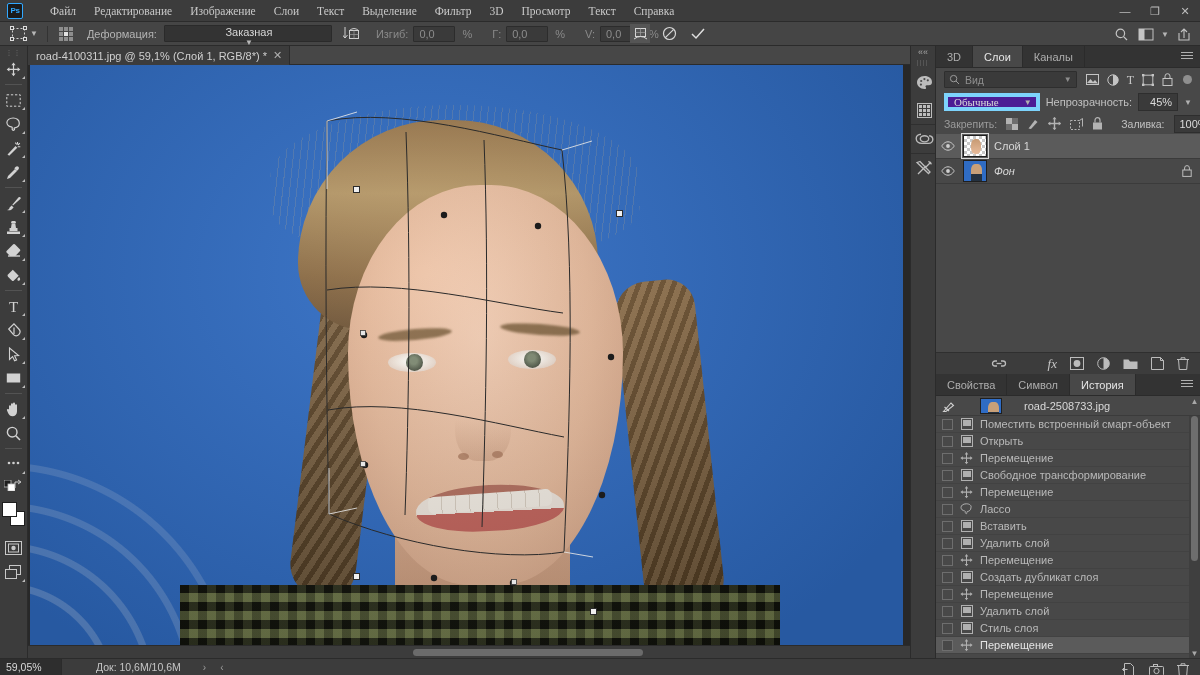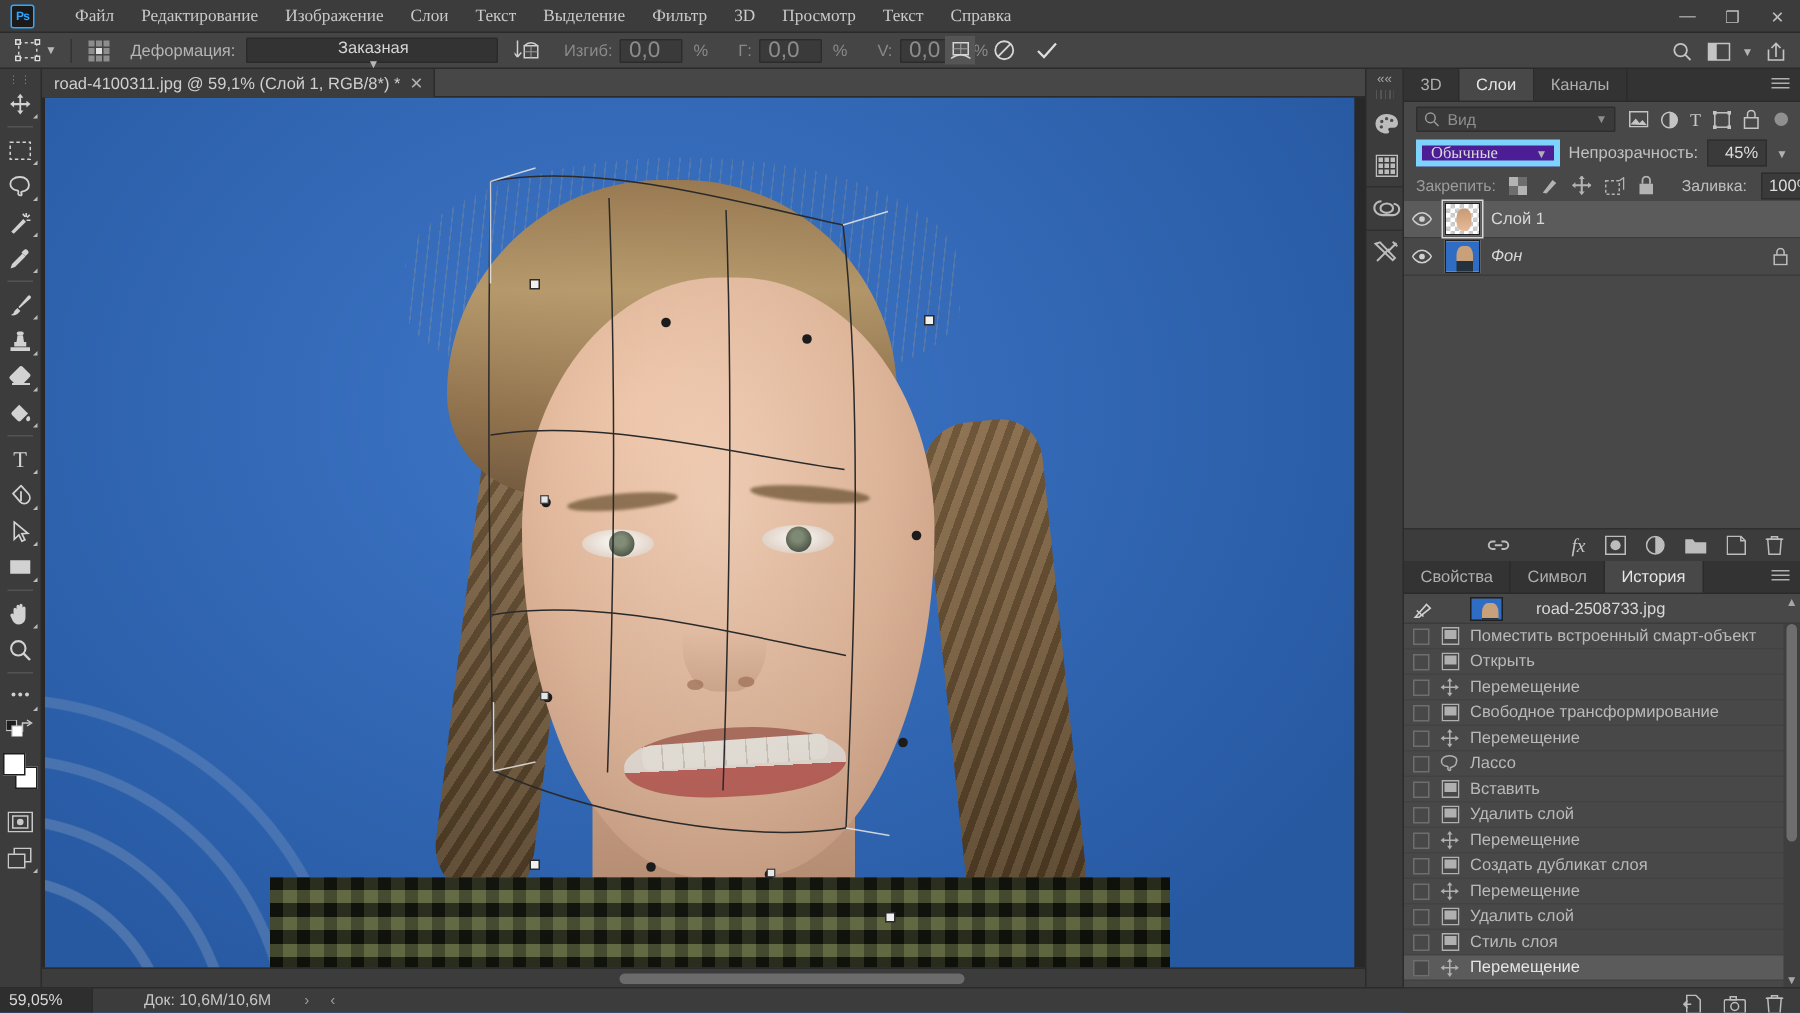--- a/index.html
+++ b/index.html
@@ -50,21 +50,21 @@
   .ob-label { color:#b4b4b4; font-size:11px; }
   .ob-dim { color:#8a8a8a; font-size:11px; }
   .ob-select {
     background:#333333; border:1px solid #2a2a2a; color:#d6d6d6;
     height:17px; display:flex; align-items:center; justify-content:space-between;
     padding:0 4px 0 6px; font-size:11px; border-radius:1px;flex-direction:column;
   }
   .ob-input {
     background:#3a3a3a; border:1px solid #2c2c2c; color:#8c8c8c;
     height:16px; width:42px; display:flex; align-items:center;
-    padding-left:5px; font-size:15px; border-radius:1px;
+    padding-left:5px; font-size:11px; border-radius:1px;
   }
   .ob-icon-btn {
     width:20px; height:19px; display:flex; align-items:center; justify-content:center;
     color:#cacaca;
   }
   .ob-right { position:absolute; right:6px; top:0; height:24px; display:flex; align-items:center; gap:5px; }
   .ob-grid-9 { display:grid; grid-template-columns:repeat(3,4px); grid-template-rows:repeat(3,4px); gap:1px; }
   .ob-grid-9 i { background:#8d8d8d; border-radius:0; }
   .ob-grid-9 i.on { background:#e2e2e2; }
 

